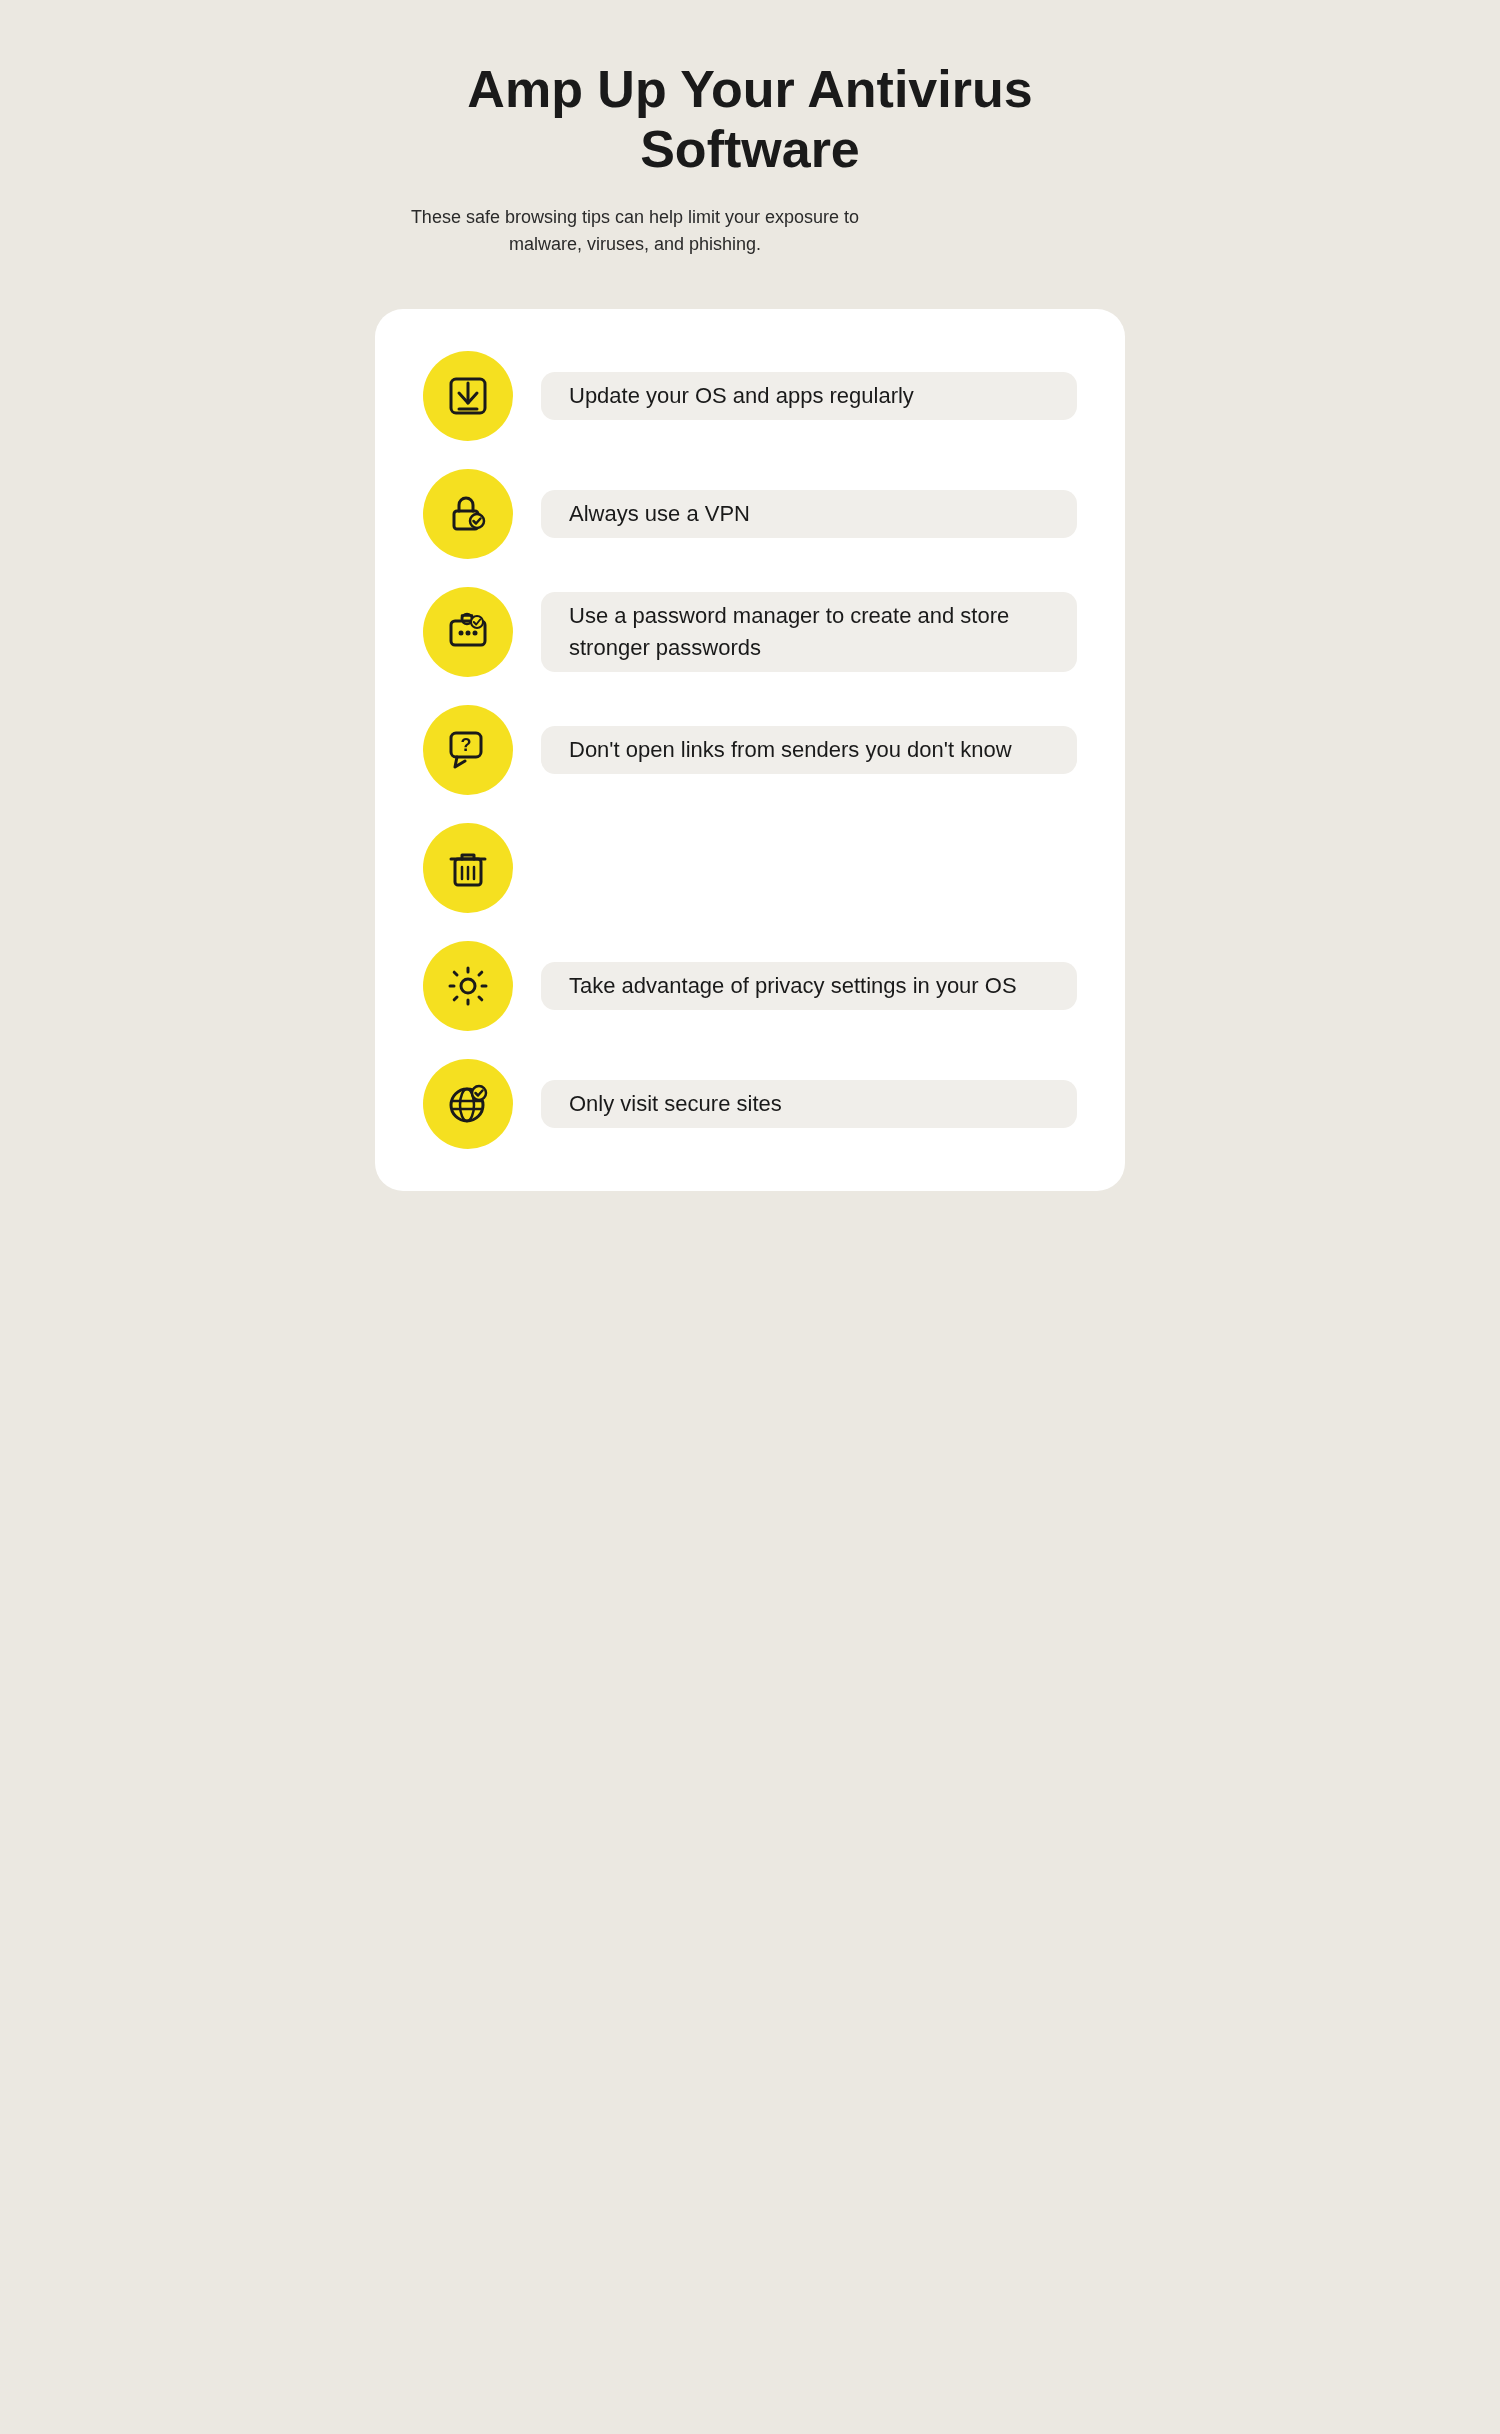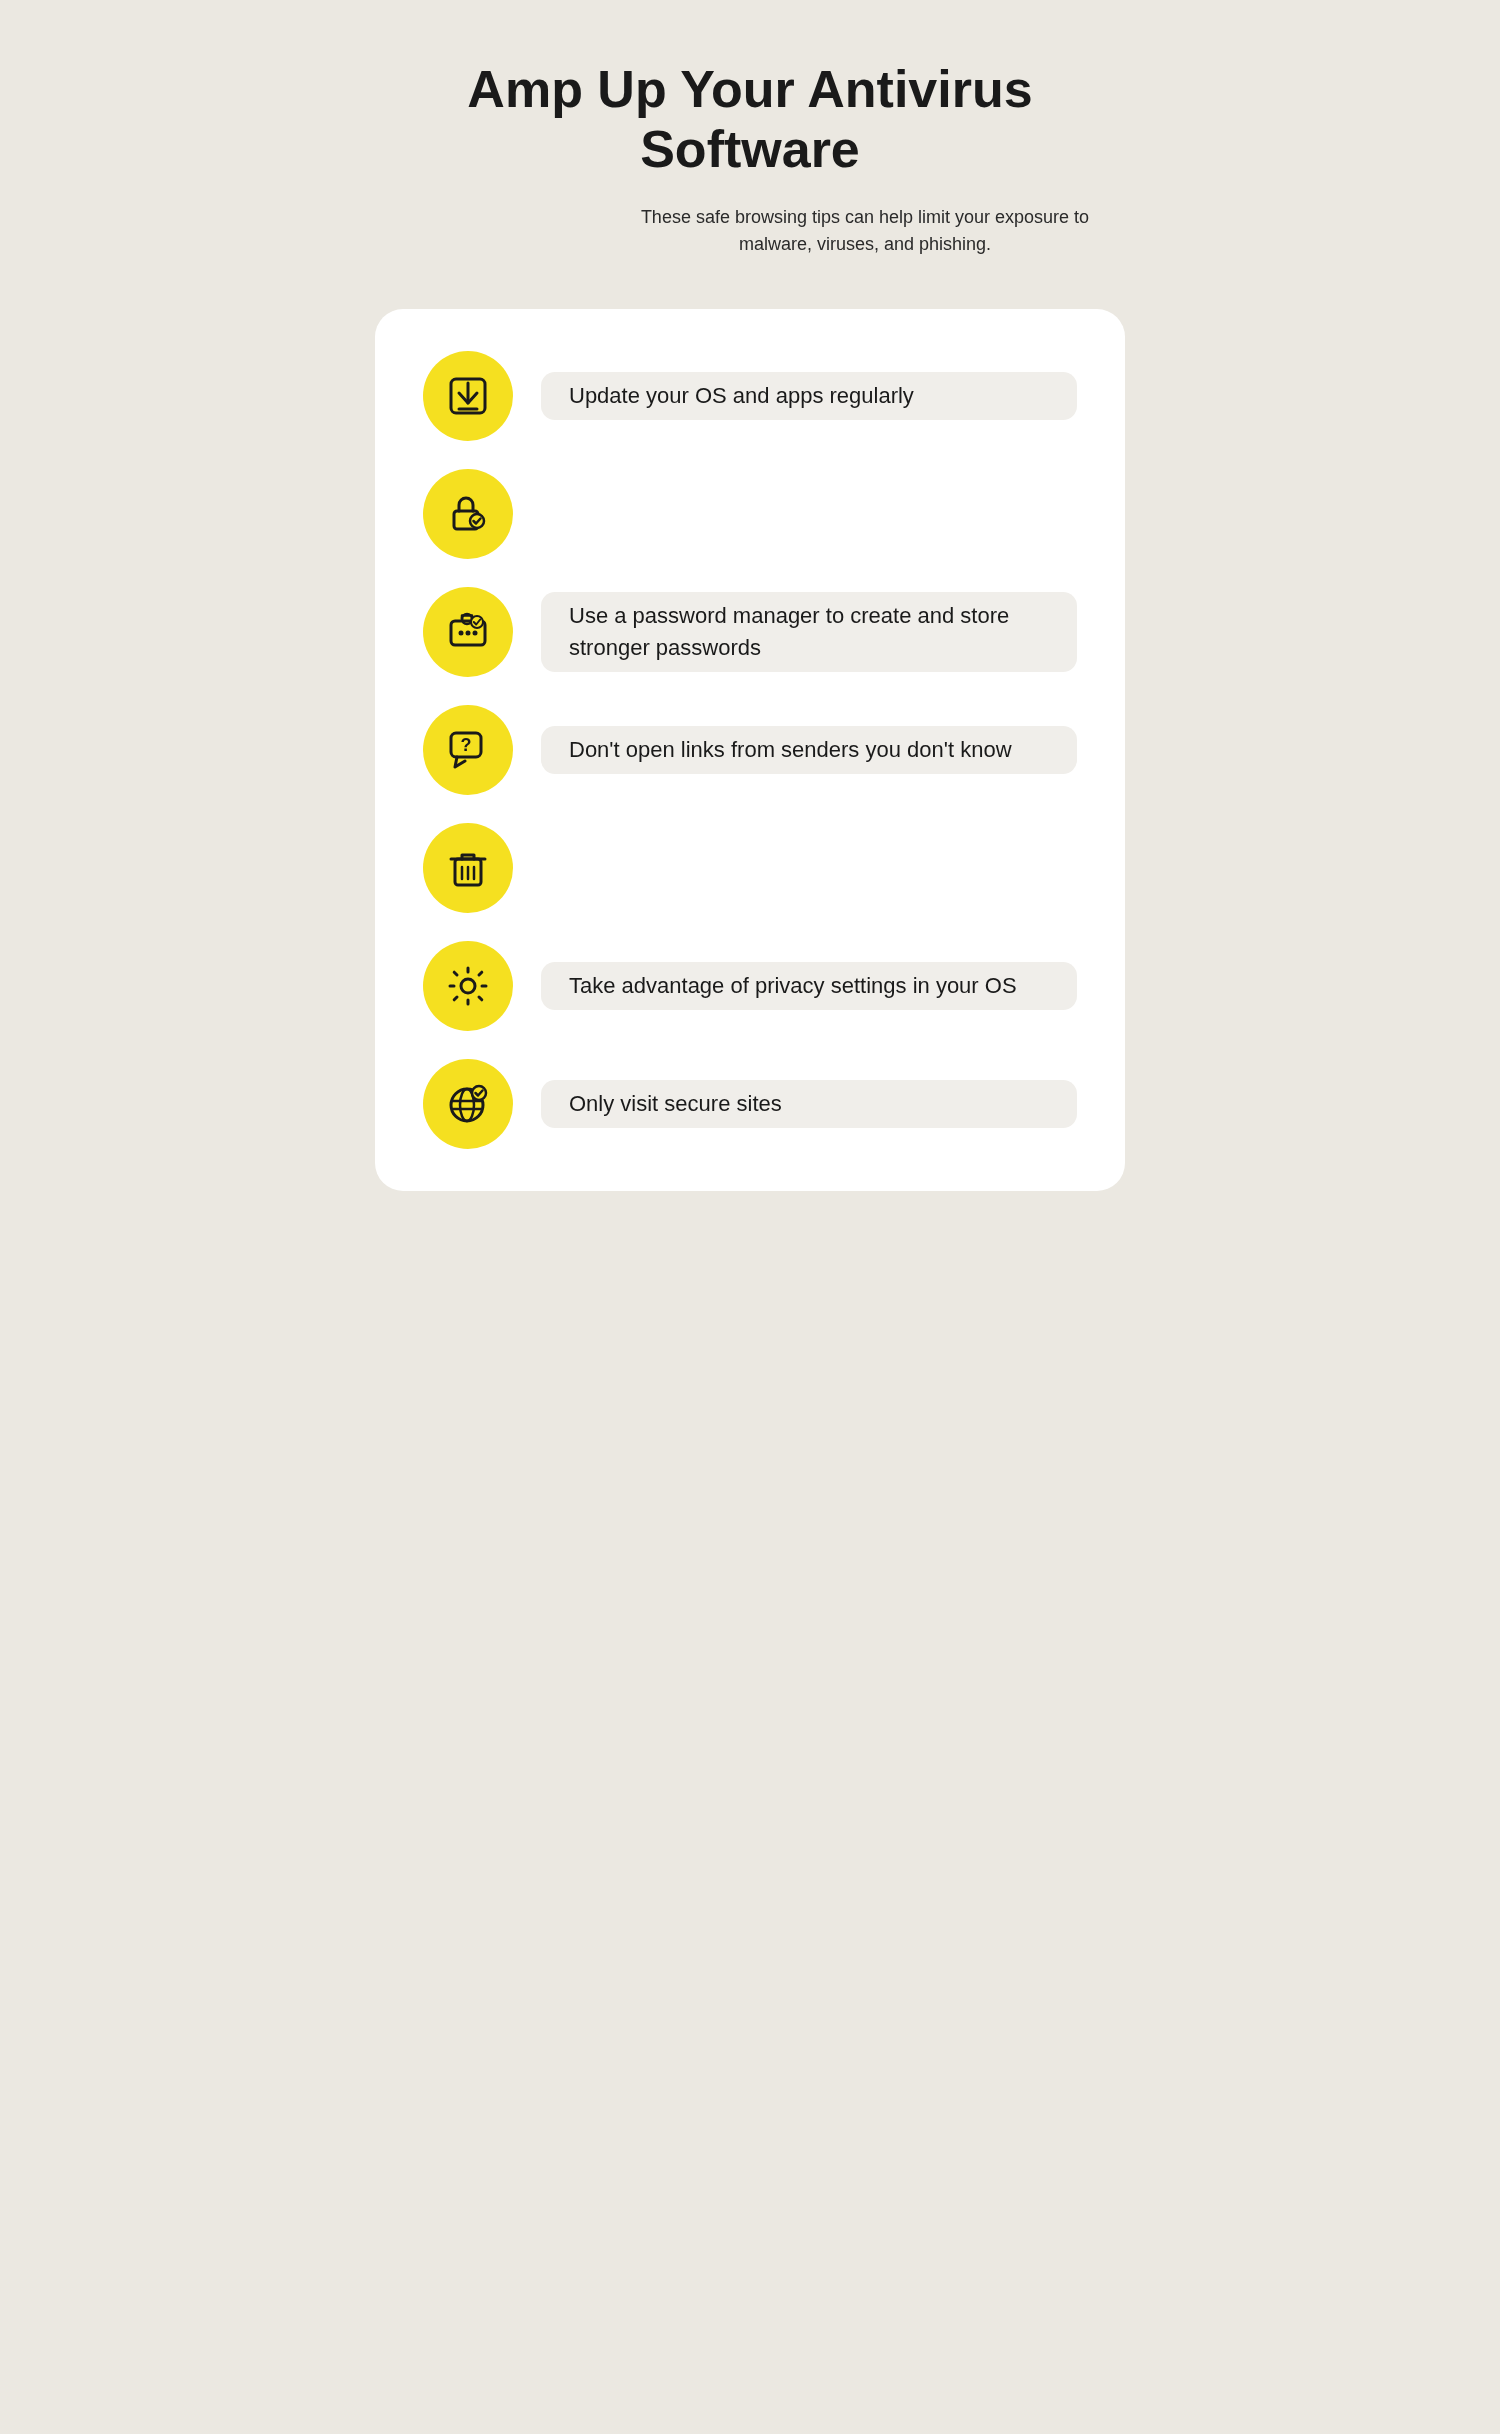--- a/index.html
+++ b/index.html
@@ -11,21 +11,21 @@
       justify-content: center;
       align-items: flex-start;
       min-height: 2434px;
       padding: 60px 20px;
     }
 
     .page-wrapper {
       width: 750px;
       display: flex;
       flex-direction: column;
-      align-items: flex-end;
+      align-items: flex-start;
     }
 
     .page-title {
       font-family: Arial, Helvetica, sans-serif;
       font-weight: 900;
       font-size: 52px;
       color: #1a1a1a;
       text-align: center;
       line-height: 1.15;
       margin-bottom: 24px;
@@ -113,20 +113,23 @@
 
     <div class="list-item">
       <div class="icon-circle">
         <svg viewBox="0 0 46 46" fill="none" xmlns="http://www.w3.org/2000/svg">
           <rect x="9" y="20" width="24" height="18" rx="3" stroke="#1a1a1a" stroke-width="3" fill="none"></rect>
           <path d="M14 20v-6a7 7 0 0 1 14 0v6" stroke="#1a1a1a" stroke-width="3" stroke-linecap="round" fill="none"></path>
           <circle cx="32" cy="30" r="7" fill="#f5e020" stroke="#1a1a1a" stroke-width="2.5"></circle>
           <polyline points="28.5,30 31,32.5 35.5,27.5" stroke="#1a1a1a" stroke-width="2.5" stroke-linecap="round" stroke-linejoin="round" fill="none"></polyline>
         </svg>
       </div>
+      <div class="item-label-box">
+        <span class="item-label">Always use a VPN</span>
+      </div>
     </div>
 
     <div class="list-item">
       <div class="icon-circle">
         <svg viewBox="0 0 46 46" fill="none" xmlns="http://www.w3.org/2000/svg">
           <rect x="6" y="12" width="34" height="24" rx="4" stroke="#1a1a1a" stroke-width="3" fill="none"></rect>
           <circle cx="22" cy="10" r="5" stroke="#1a1a1a" stroke-width="2.5" fill="none"></circle>
           <polyline points="17,10 17,6.5 27,6.5 27,10" stroke="#1a1a1a" stroke-width="2.5" stroke-linecap="round" stroke-linejoin="round" fill="none"></polyline>
           <circle cx="16" cy="24" r="2.5" fill="#1a1a1a"></circle>
           <circle cx="23" cy="24" r="2.5" fill="#1a1a1a"></circle>

